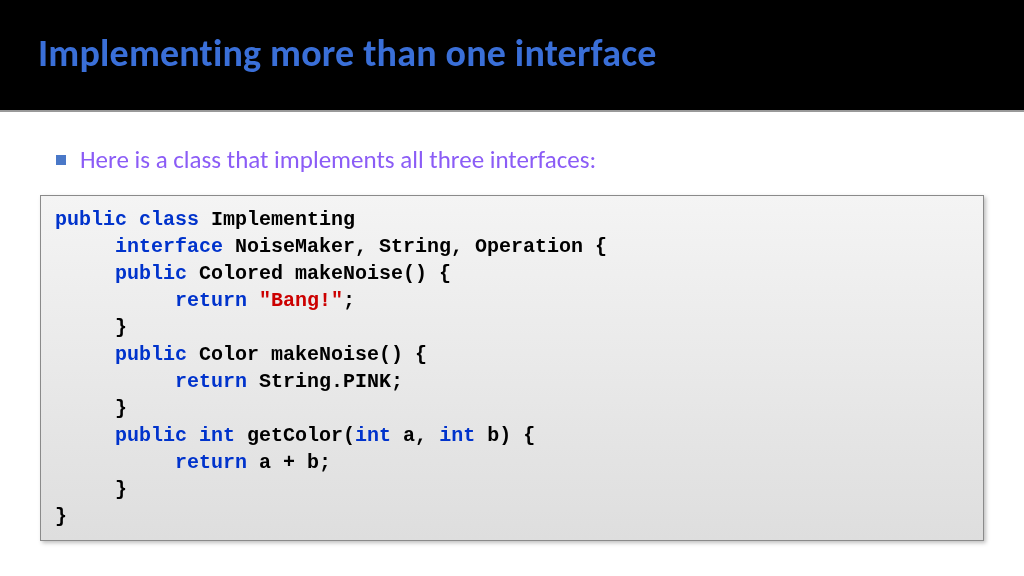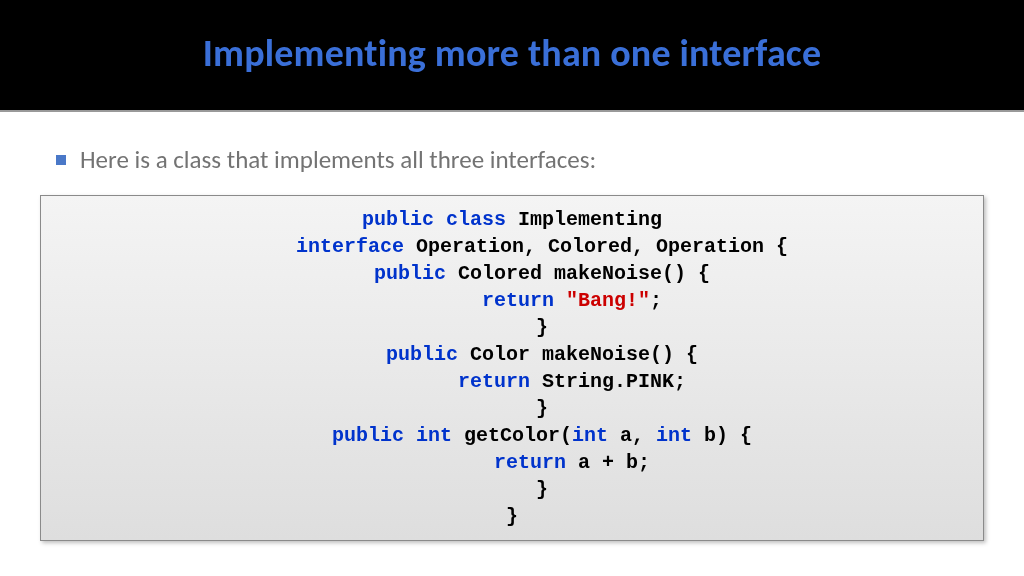--- a/index.html
+++ b/index.html
@@ -1,15 +1,15 @@
 <!DOCTYPE html>
 <html><head>
 <meta charset="utf-8">
 <style>
-  * { margin: 0; padding: 0; box-sizing: border-box; text-align: center; }
+  * { margin: 0; padding: 0; box-sizing: border-box; }
   body {
     width: 1024px;
     height: 576px;
     background: #ffffff;
     font-family: "Segoe UI", "Calibri", Arial, sans-serif;
     overflow: hidden;
   }
   .header {
     background: #000000;
     height: 112px;
@@ -33,21 +33,21 @@
   }
   .bullet {
     width: 10px;
     height: 10px;
     background: #4a78c8;
     margin-top: 11px;
     flex-shrink: 0;
     margin-left: 18px;
   }
   .bullet-text {
-    color: #737373;
+    color: #8b5cf6;
     font-size: 25px;
     line-height: 1.3;
   }
   .code-block {
     border: 1px solid #8a8a8a;
     background: linear-gradient(to bottom, #f4f4f4 0%, #dedede 100%);
     box-shadow: 2px 2px 4px rgba(0,0,0,0.25);
     padding: 10px 14px 10px 14px;
     font-family: "Courier New", Courier, monospace;
     font-size: 20px;
@@ -67,21 +67,21 @@
   <div class="title">Implementing more than one interface</div>
 </div>
 
 <div class="body">
   <div class="bullet-row">
     <div class="bullet"></div>
     <div class="bullet-text">Here is a class that implements all three interfaces:</div>
   </div>
 
   <div class="code-block"><span class="kw">public</span><span> </span><span class="kw">class</span><span> Implementing</span>
-<span>     </span><span class="kw">interface</span><span> Operation, Colored, Operation {</span>
+<span>     </span><span class="kw">interface</span><span> NoiseMaker, String, Operation {</span>
 <span>     </span><span class="kw">public</span><span> Colored makeNoise() {</span>
 <span>          </span><span class="kw">return</span><span> </span><span class="str">"Bang!"</span><span>;</span>
 <span>     </span><span>}</span>
 <span>     </span><span class="kw">public</span><span> Color makeNoise() {</span>
 <span>          </span><span class="kw">return</span><span> String.PINK;</span>
 <span>     </span><span>}</span>
 <span>     </span><span class="kw">public</span><span> </span><span class="kw">int</span><span> getColor(</span><span class="kw">int</span><span> a, </span><span class="kw">int</span><span> b) {</span>
 <span>          </span><span class="kw">return</span><span> a + b;</span>
 <span>     </span><span>}</span>
 <span>}</span></div>

